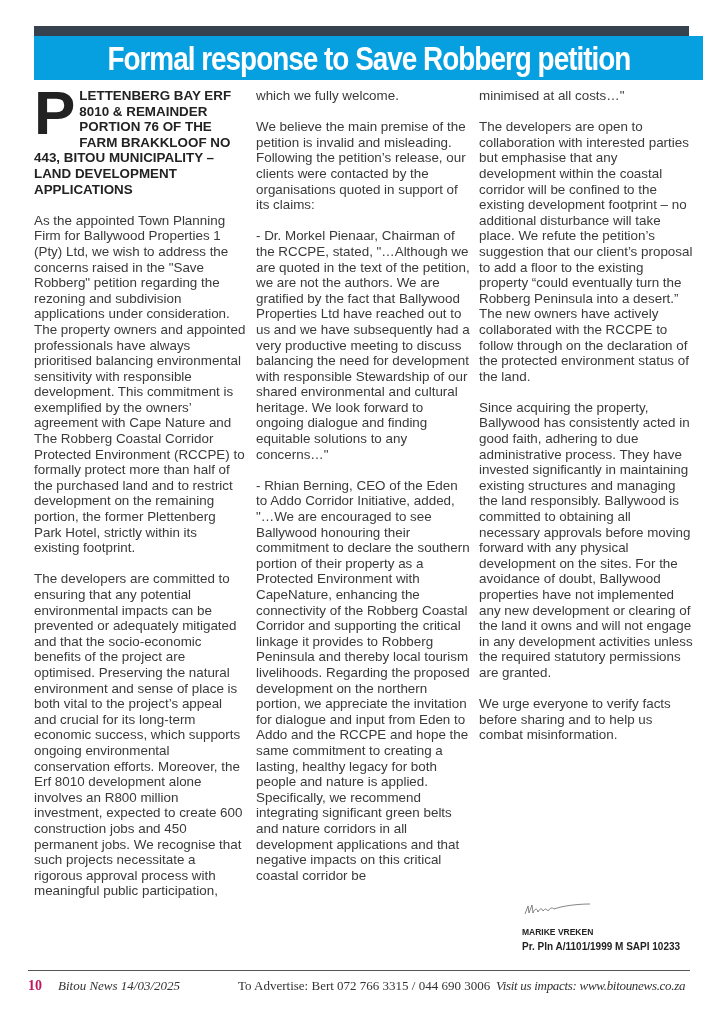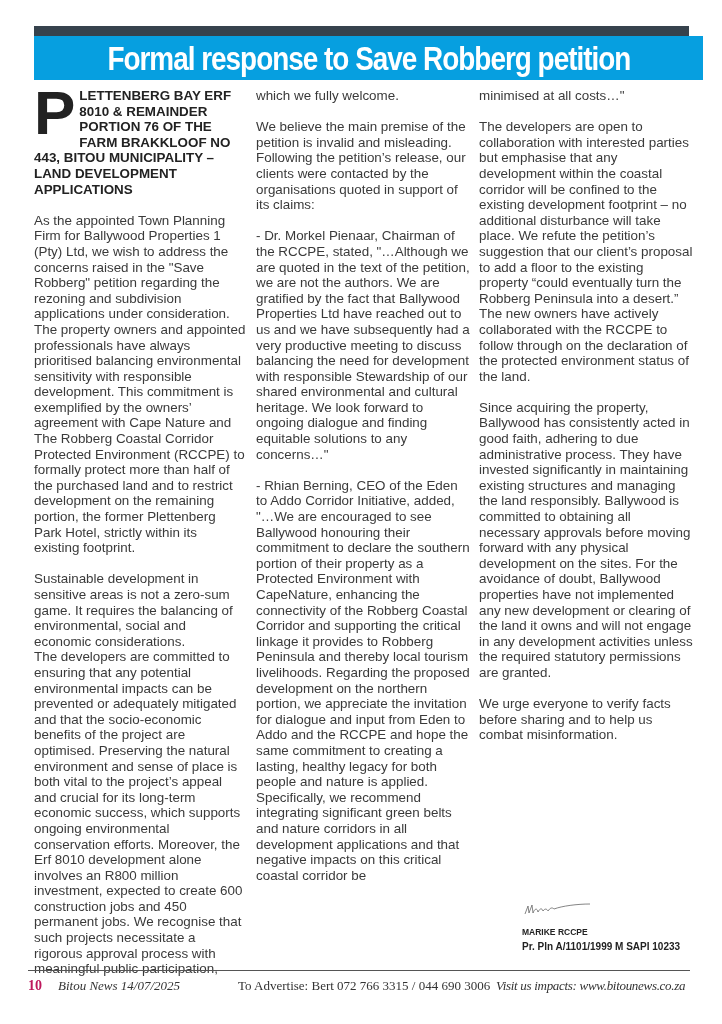--- a/index.html
+++ b/index.html
@@ -32,21 +32,20 @@
 <div class="topbar"></div>
 <div class="banner">
   <h1>Formal response to Save Robberg petition</h1>
 </div>
 
 <div class="col c1">
   <div class="head">
     <span class="dropcap">P</span><span>LETTENBERG BAY ERF 8010 &amp; REMAINDER PORTION 76 OF THE FARM BRAKKLOOF NO 443, BITOU MUNICIPALITY – LAND DEVELOPMENT APPLICATIONS</span>
   </div>
   <p>As the appointed Town Planning Firm for Ballywood Properties 1 (Pty) Ltd, we wish to address the concerns raised in the "Save Robberg" petition regarding the rezoning and subdivision applications under consideration. The property owners and appointed professionals have always prioritised balancing environmental sensitivity with responsible development.  This commitment is exemplified by the owners’ agreement with Cape Nature and The Robberg Coastal Corridor Protected Environment (RCCPE) to formally protect more than half of the purchased land and to restrict development on the remaining portion, the former Plettenberg Park Hotel, strictly within its existing footprint.</p>
-  <p class="tight">Sustainable development in sensitive areas is not a zero-sum game.  It requires the balancing of environmental, social and economic considerations.</p>
   <p>The developers are committed to ensuring that any potential environmental impacts can be prevented or adequately mitigated and that the socio-economic benefits of the project are optimised.  Preserving the natural environment and sense of place is both vital to the project’s appeal and crucial for its long-term economic success, which supports ongoing environmental conservation efforts.  Moreover, the Erf 8010 development alone involves an R800 million investment, expected to create 600 construction jobs and 450 permanent jobs.  We recognise that such projects necessitate a rigorous approval process with meaningful public participation,</p>
 </div>
 
 <div class="col c2">
   <p>which we fully welcome.</p>
   <p>We believe the main premise of the petition is invalid and misleading.  Following the petition’s release, our clients were contacted by the organisations quoted in support of its claims:</p>
   <p>- Dr. Morkel Pienaar, Chairman of the RCCPE, stated, "…Although we are quoted in the text of the petition, we are not the authors. We are gratified by the fact that Ballywood Properties Ltd have reached out to us and we have subsequently had a very productive meeting to discuss balancing the need for development with responsible Stewardship of our shared environmental and cultural heritage. We look forward to ongoing dialogue and finding equitable solutions to any concerns…"</p>
   <p>- Rhian Berning, CEO of the Eden to Addo Corridor Initiative, added, "…We are encouraged to see Ballywood honouring their commitment to declare the southern portion of their property as a Protected Environment with CapeNature, enhancing the connectivity of the Robberg Coastal Corridor and supporting the critical linkage it provides to Robberg Peninsula and thereby local tourism livelihoods. Regarding the proposed development on the northern portion, we appreciate the invitation for dialogue and input from Eden to Addo and the RCCPE and hope the same commitment to creating a lasting, healthy legacy for both people and nature is applied. Specifically, we recommend integrating significant green belts and nature corridors in all development applications and that negative impacts on this critical coastal corridor be</p>
 </div>
 
@@ -55,20 +54,20 @@
   <p>The developers are open to collaboration with interested parties but emphasise that any development within the coastal corridor will be confined to the existing development footprint – no additional disturbance will take place.  We refute the petition’s suggestion that our client’s proposal to add a floor to the existing property “could eventually turn the Robberg Peninsula into a desert.”  The new owners have actively collaborated with the RCCPE to follow through on the declaration of the protected environment status of the land.</p>
   <p>Since acquiring the property, Ballywood has consistently acted in good faith, adhering to due administrative process.  They have invested significantly in maintaining existing structures and managing the land responsibly.  Ballywood is committed to obtaining all necessary approvals before moving forward with any physical development on the sites.  For the avoidance of doubt, Ballywood properties have not implemented any new development or clearing of the land it owns and will not engage in any development activities unless the required statutory permissions are granted.</p>
   <p>We urge everyone to verify facts before sharing and to help us combat misinformation.</p>
 </div>
 
 <div class="sig">
   <svg class="sigline" viewBox="0 0 70 20">
     <path d="M3 16 L6 8 L7 15 L10 7 L11 15 C13 10 15 10 16 14 C18 10 20 10 21 13 C23 10 25 11 26 13 C28 10 30 9 32 11 C40 8 55 6 68 6" fill="none" stroke="#666" stroke-width="0.8"></path>
   </svg>
 </div>
-<div class="signame">MARIKE RCCPE</div>
+<div class="signame">MARIKE VREKEN</div>
 <div class="sigcred">Pr. Pln A/1101/1999 M SAPI 10233</div>
 
 <div class="footline"></div>
 <div class="footer f-num">10</div>
-<div class="footer f-pub">Bitou News 14/07/2025</div>
+<div class="footer f-pub">Bitou News 14/03/2025</div>
 <div class="footer f-adv">To Advertise: Bert 072 766 3315 / 044 690 3006</div>
 <div class="footer f-web">Visit us impacts: www.bitounews.co.za</div>
 
 </body></html>

